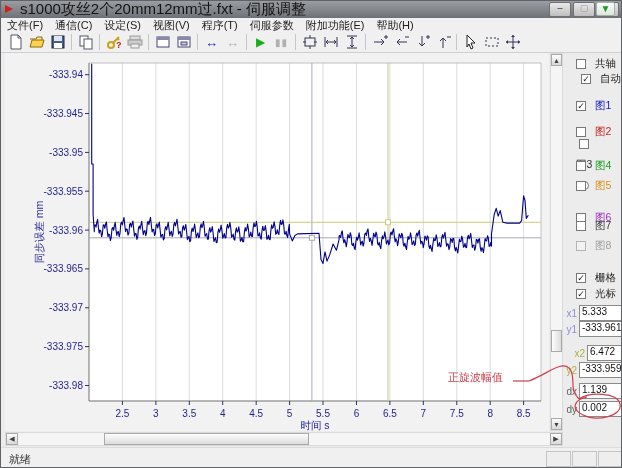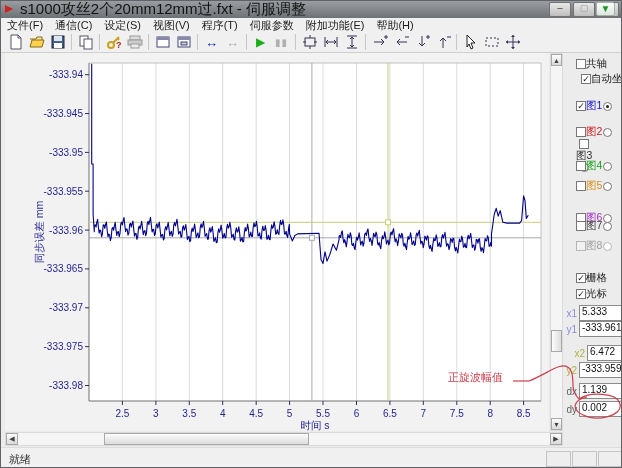--- a/index.html
+++ b/index.html
@@ -25,21 +25,21 @@
   
   .vscroll{position:absolute;left:549px;top:52px;width:13px;height:378px;background:#f5f5f5;border:1px solid #dadada;box-sizing:border-box;}
   .sarrow{position:absolute;left:0;width:11px;height:12px;background:linear-gradient(#fdfdfd,#d9d9d9);border:1px solid #a9a9a9;font-size:7px;line-height:11px;text-align:center;color:#404040;box-sizing:border-box;}
   .vthumb{position:absolute;left:0;top:276px;width:11px;height:22px;background:linear-gradient(90deg,#fdfdfd,#dcdcdc);border:1px solid #a9a9a9;box-sizing:border-box;}
   
   .hscroll{position:absolute;left:4px;top:431px;width:558px;height:14px;background:#f5f5f5;border:1px solid #dadada;box-sizing:border-box;}
   .harrow{position:absolute;top:0;width:12px;height:12px;background:linear-gradient(#fdfdfd,#d9d9d9);border:1px solid #a9a9a9;font-size:7px;line-height:10px;text-align:center;color:#404040;box-sizing:border-box;}
   .hthumb{position:absolute;left:98px;top:0;width:205px;height:12px;background:linear-gradient(#fdfdfd,#dcdcdc);border:1px solid #a9a9a9;box-sizing:border-box;}
   
   .panel{position:absolute;left:563px;top:52px;width:59px;height:379px;font-size:10.5px;color:#1c1c1c;}
-  .prow{position:absolute;display:flex;align-items:center;gap:0;white-space:nowrap;}
+  .prow{position:absolute;display:flex;align-items:center;gap:9px;white-space:nowrap;}
   .cb{width:10px;height:10px;background:#fff;border:1px solid #777;box-sizing:border-box;font-size:9px;line-height:8px;text-align:center;color:#222;flex:0 0 auto;}
   .rd{width:9px;height:9px;border:1px solid #777;border-radius:50%;background:#fff;box-sizing:border-box;position:relative;flex:0 0 auto;margin-left:1px;}
   .rd.sel:after{content:"";position:absolute;left:2px;top:2px;width:3px;height:3px;border-radius:50%;background:#222;}
   .frow{position:absolute;display:flex;align-items:center;gap:2px;}
   .flabel{width:13px;font-size:10px;text-align:right;}
   .fbox{width:44px;height:16px;background:#fff;border:1px solid #8a8a8a;box-sizing:border-box;font-size:10px;line-height:12px;padding-left:2px;color:#111;overflow:hidden;}
   
   .statusbar{position:absolute;left:0;top:446px;width:622px;height:21px;background:#f0f0f0;border-top:1px solid #dcdcdc;font-size:11px;color:#333;}
   .statustext{position:absolute;left:8px;top:4px;}
   .scell{position:absolute;top:3px;width:23px;height:14px;border:1px solid #c4c4c4;background:#eee;}

